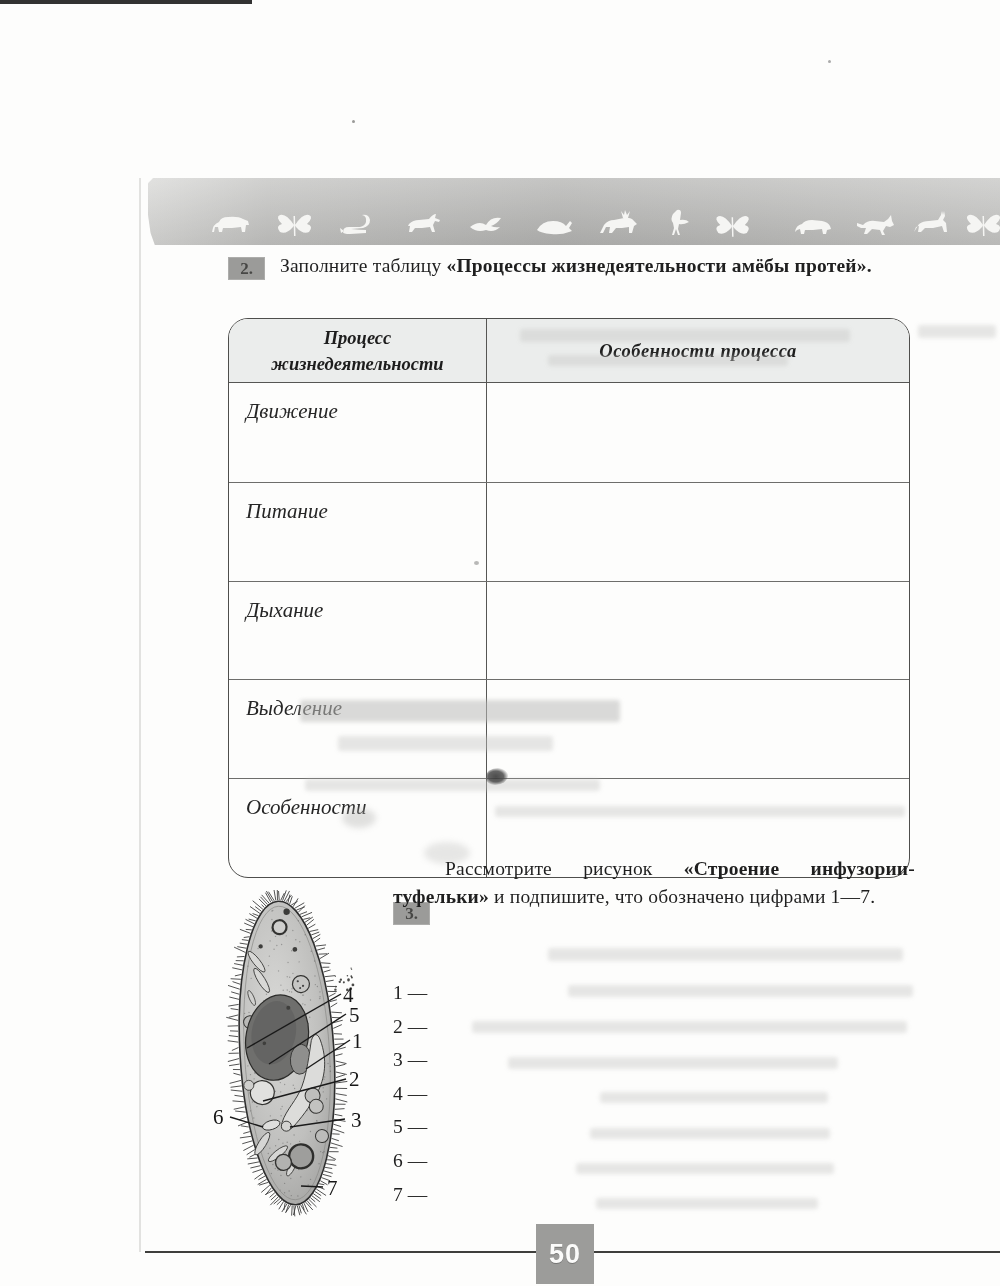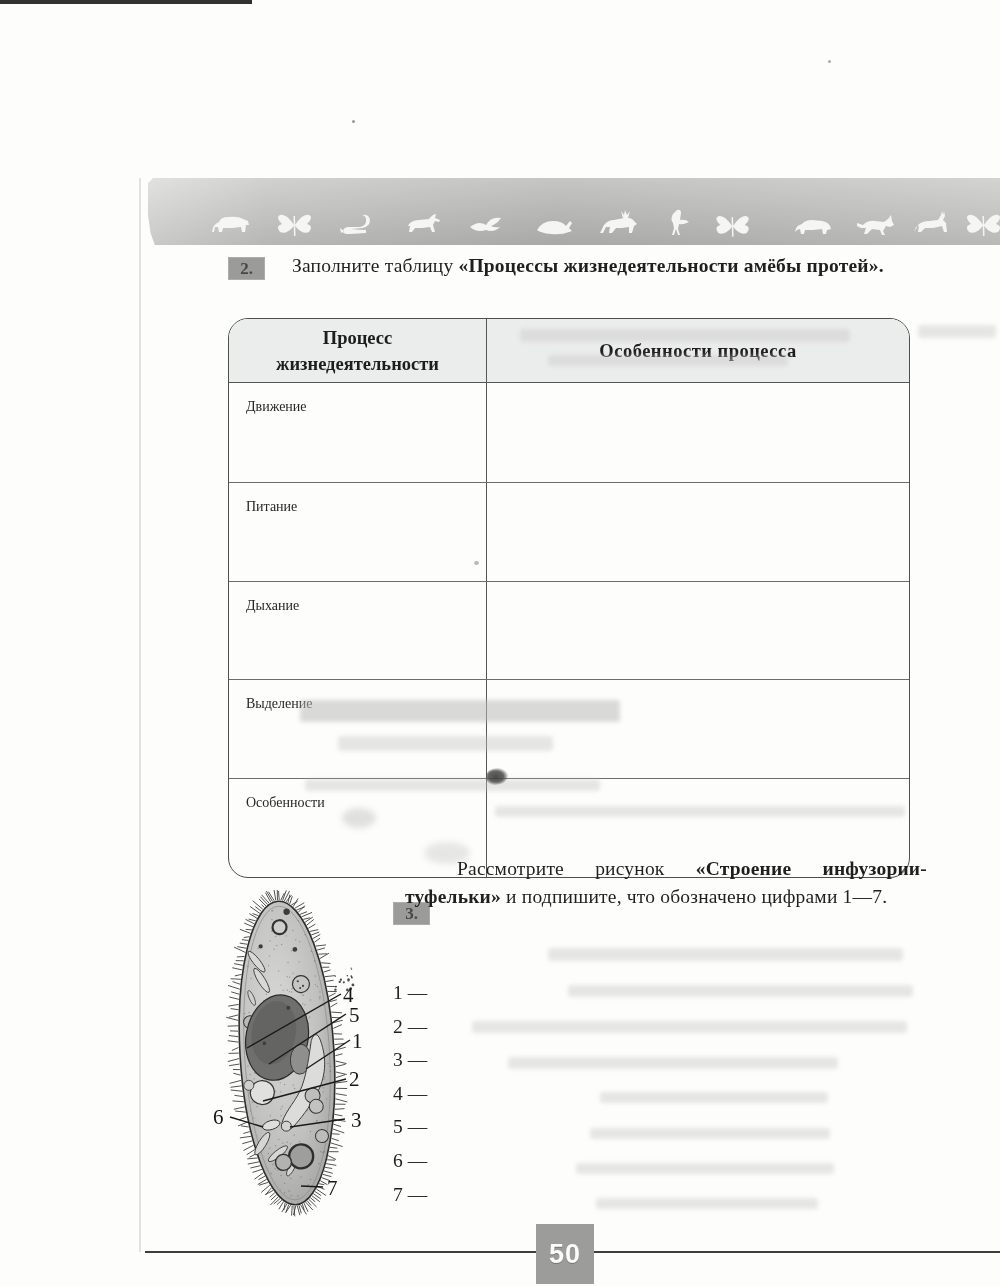--- a/index.html
+++ b/index.html
@@ -17,41 +17,41 @@
   .band{
     left:148px;top:178px;width:852px;height:67px;
     background-image:linear-gradient(180deg,rgba(255,255,255,.22),rgba(0,0,0,.07)),
       linear-gradient(90deg,#d9d9d7 0%,#c4c4c2 14%,#b5b5b3 48%,#bbbbb9 68%,#c7c7c5 100%);
     clip-path:polygon(0 8%,0.6% 0,100% 0,100% 100%,0.8% 100%,0.3% 82%,0 55%);
   }
   .band svg{display:block;width:852px;height:67px;}
   
   .task-text{
     margin:0;text-align:justify;font-size:19.5px;line-height:28.5px;
-    text-indent:52px;color:#1f1f1f;letter-spacing:.2px;padding-left:12px;
+    text-indent:52px;color:#1f1f1f;letter-spacing:.2px;
   }
   .task-text b{font-weight:bold;}
   .badge{
     width:37px;height:23px;background:#9b9b99;color:#474745;
     font-weight:bold;font-size:17px;text-align:center;line-height:23px;
     box-shadow:inset 0 0 0 1px rgba(255,255,255,.18);
   }
   
   .wtable{
     left:228px;top:318px;width:682px;height:560px;box-sizing:border-box;
     border:1.6px solid #4e4e4c;border-radius:20px;overflow:hidden;
-    display:grid;grid-template-rows:64px repeat(5,1fr);background:transparent;
+    display:grid;grid-template-rows:64px repeat(5,1fr);background:transparent;font-style:italic;
   }
   .thead{display:grid;grid-template-columns:258px 1fr;background:#ebedec;border-bottom:1.3px solid #565654;}
   .trow{display:grid;grid-template-columns:258px 1fr;}
   .trow + .trow{border-top:1px solid #6d6d6b;gap:14px;}
   .th{font-weight:bold;font-size:18.5px;line-height:26px;text-align:center;color:#1d1d1d;}
   .th.c1{border-right:1.3px solid #565654;padding:6px 24px 0 24px;}
   .th.c2{display:flex;align-items:center;justify-content:center;letter-spacing:.5px;}
-  .td{font-size:14px;color:#262626;}
+  .td{font-size:21px;color:#262626;}
   .td.c1{border-right:1.3px solid #565654;padding:16px 0 0 17px;}
   
   .ghost{background:#c6c6c4;filter:blur(2px);opacity:.42;border-radius:3px;}
   .ghost.strong{background:#bdbdbb;opacity:.55;}
   
   .ansline{height:33.6px;font-size:19.5px;color:#1f1f1f;}
   
   .footer-line{left:145px;top:1251px;width:855px;height:2px;background:#3e3e3c;}
   .pagenum{
     left:536px;top:1224px;width:58px;height:60px;background:#9c9c9a;

